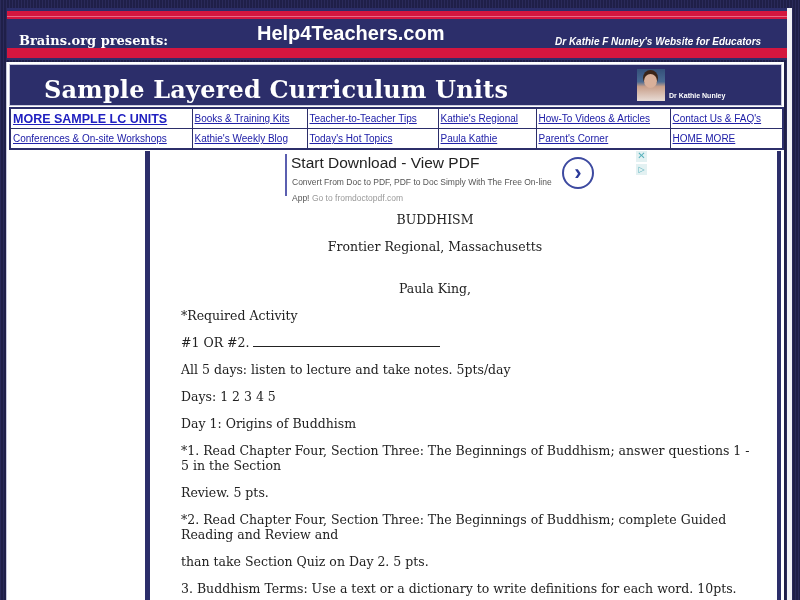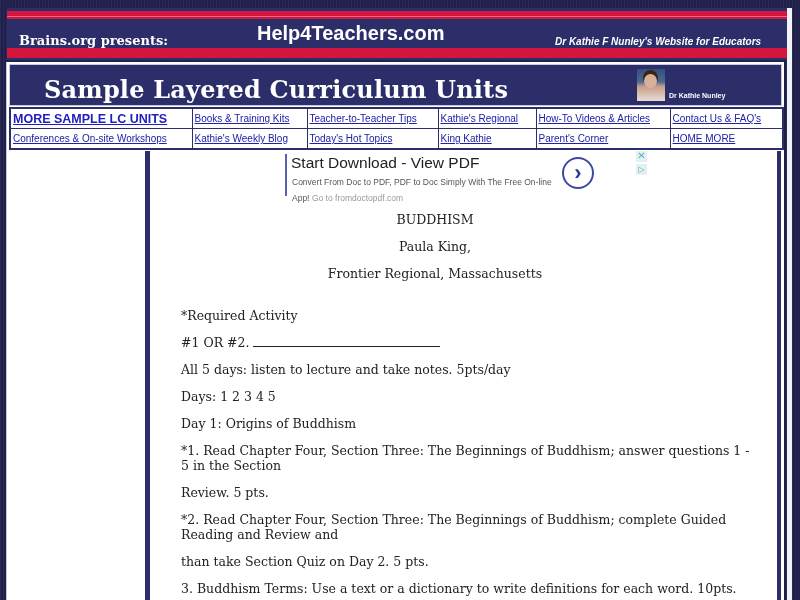--- a/index.html
+++ b/index.html
@@ -118,21 +118,21 @@
       <td><a>Books &amp; Training Kits</a></td>
       <td><a>Teacher-to-Teacher Tips</a></td>
       <td><a>Kathie's Regional</a></td>
       <td><a>How-To Videos &amp; Articles</a></td>
       <td><a>Contact Us &amp; FAQ's</a></td>
     </tr>
     <tr>
       <td><a>Conferences &amp; On-site Workshops</a></td>
       <td><a>Kathie's Weekly Blog</a></td>
       <td><a>Today's Hot Topics</a></td>
-      <td><a>King Kathie</a></td>
+      <td><a>Paula Kathie</a></td>
       <td><a>Parent's Corner</a></td>
       <td><a>HOME MORE</a></td>
     </tr>
   </tbody>
     </table>
 
   <div class="left-divider"></div>
   <div class="right-divider"></div>
 
   <div class="ad">
@@ -142,22 +142,22 @@
       <span>Convert From Doc to PDF, PDF to Doc Simply With The Free On-line App!</span>
       <span class="url">Go to fromdoctopdf.com</span>
     </div>
     <div class="ad-arrow">›</div>
     <div class="ad-close">✕</div>
     <div class="ad-choice">▷</div>
   </div>
 
   <div class="doc">
     <p class="center">BUDDHISM</p>
+    <p class="center" style="margin-bottom:27px">Frontier Regional, Massachusetts</p>
     <p class="center">Paula King,</p>
-    <p class="center" style="margin-bottom:27px">Frontier Regional, Massachusetts</p>
     <p>*Required Activity</p>
     <p><span>#1 OR #2.</span> <span class="blank"></span></p>
     <p>All 5 days: listen to lecture and take notes. 5pts/day</p>
     <p>Days: 1 2 3 4 5</p>
     <p>Day 1: Origins of Buddhism</p>
     <p>*1. Read Chapter Four, Section Three: The Beginnings of Buddhism; answer questions 1 - 5 in the Section</p>
     <p>Review. 5 pts.</p>
     <p>*2. Read Chapter Four, Section Three: The Beginnings of Buddhism; complete Guided Reading and Review and</p>
     <p>than take Section Quiz on Day 2. 5 pts.</p>
     <p>3. Buddhism Terms: Use a text or a dictionary to write definitions for each word. 10pts.</p>

